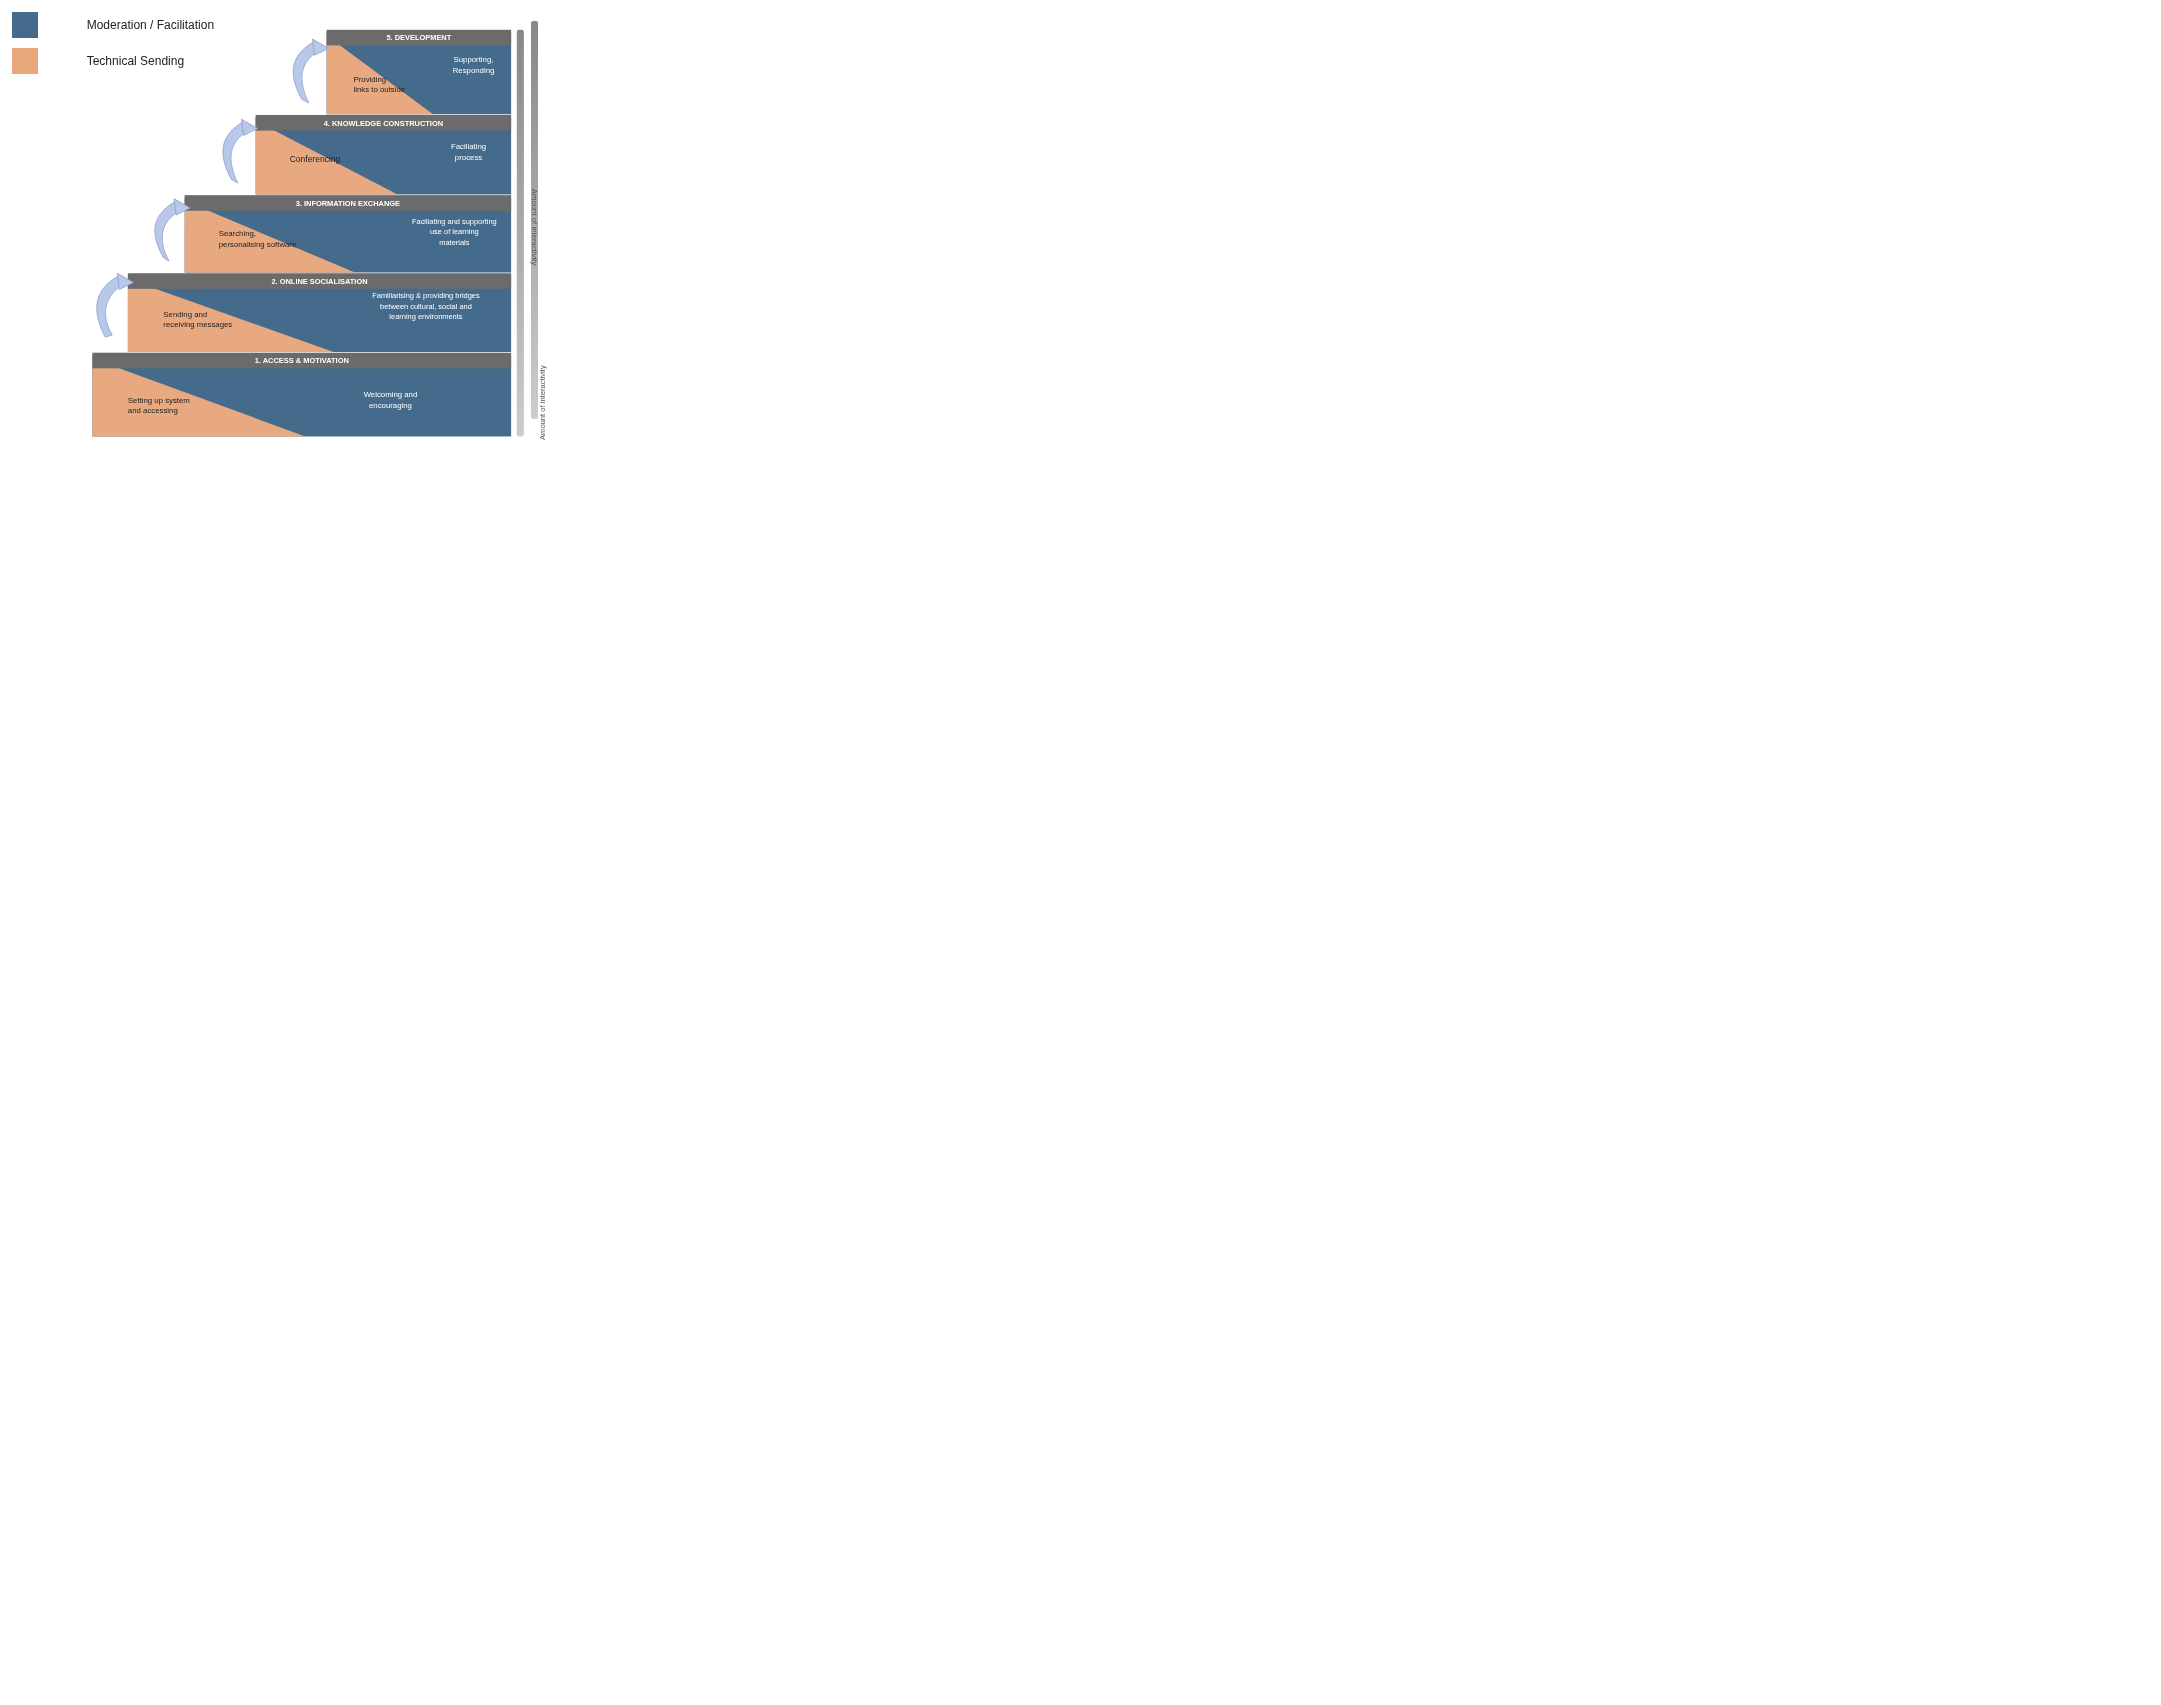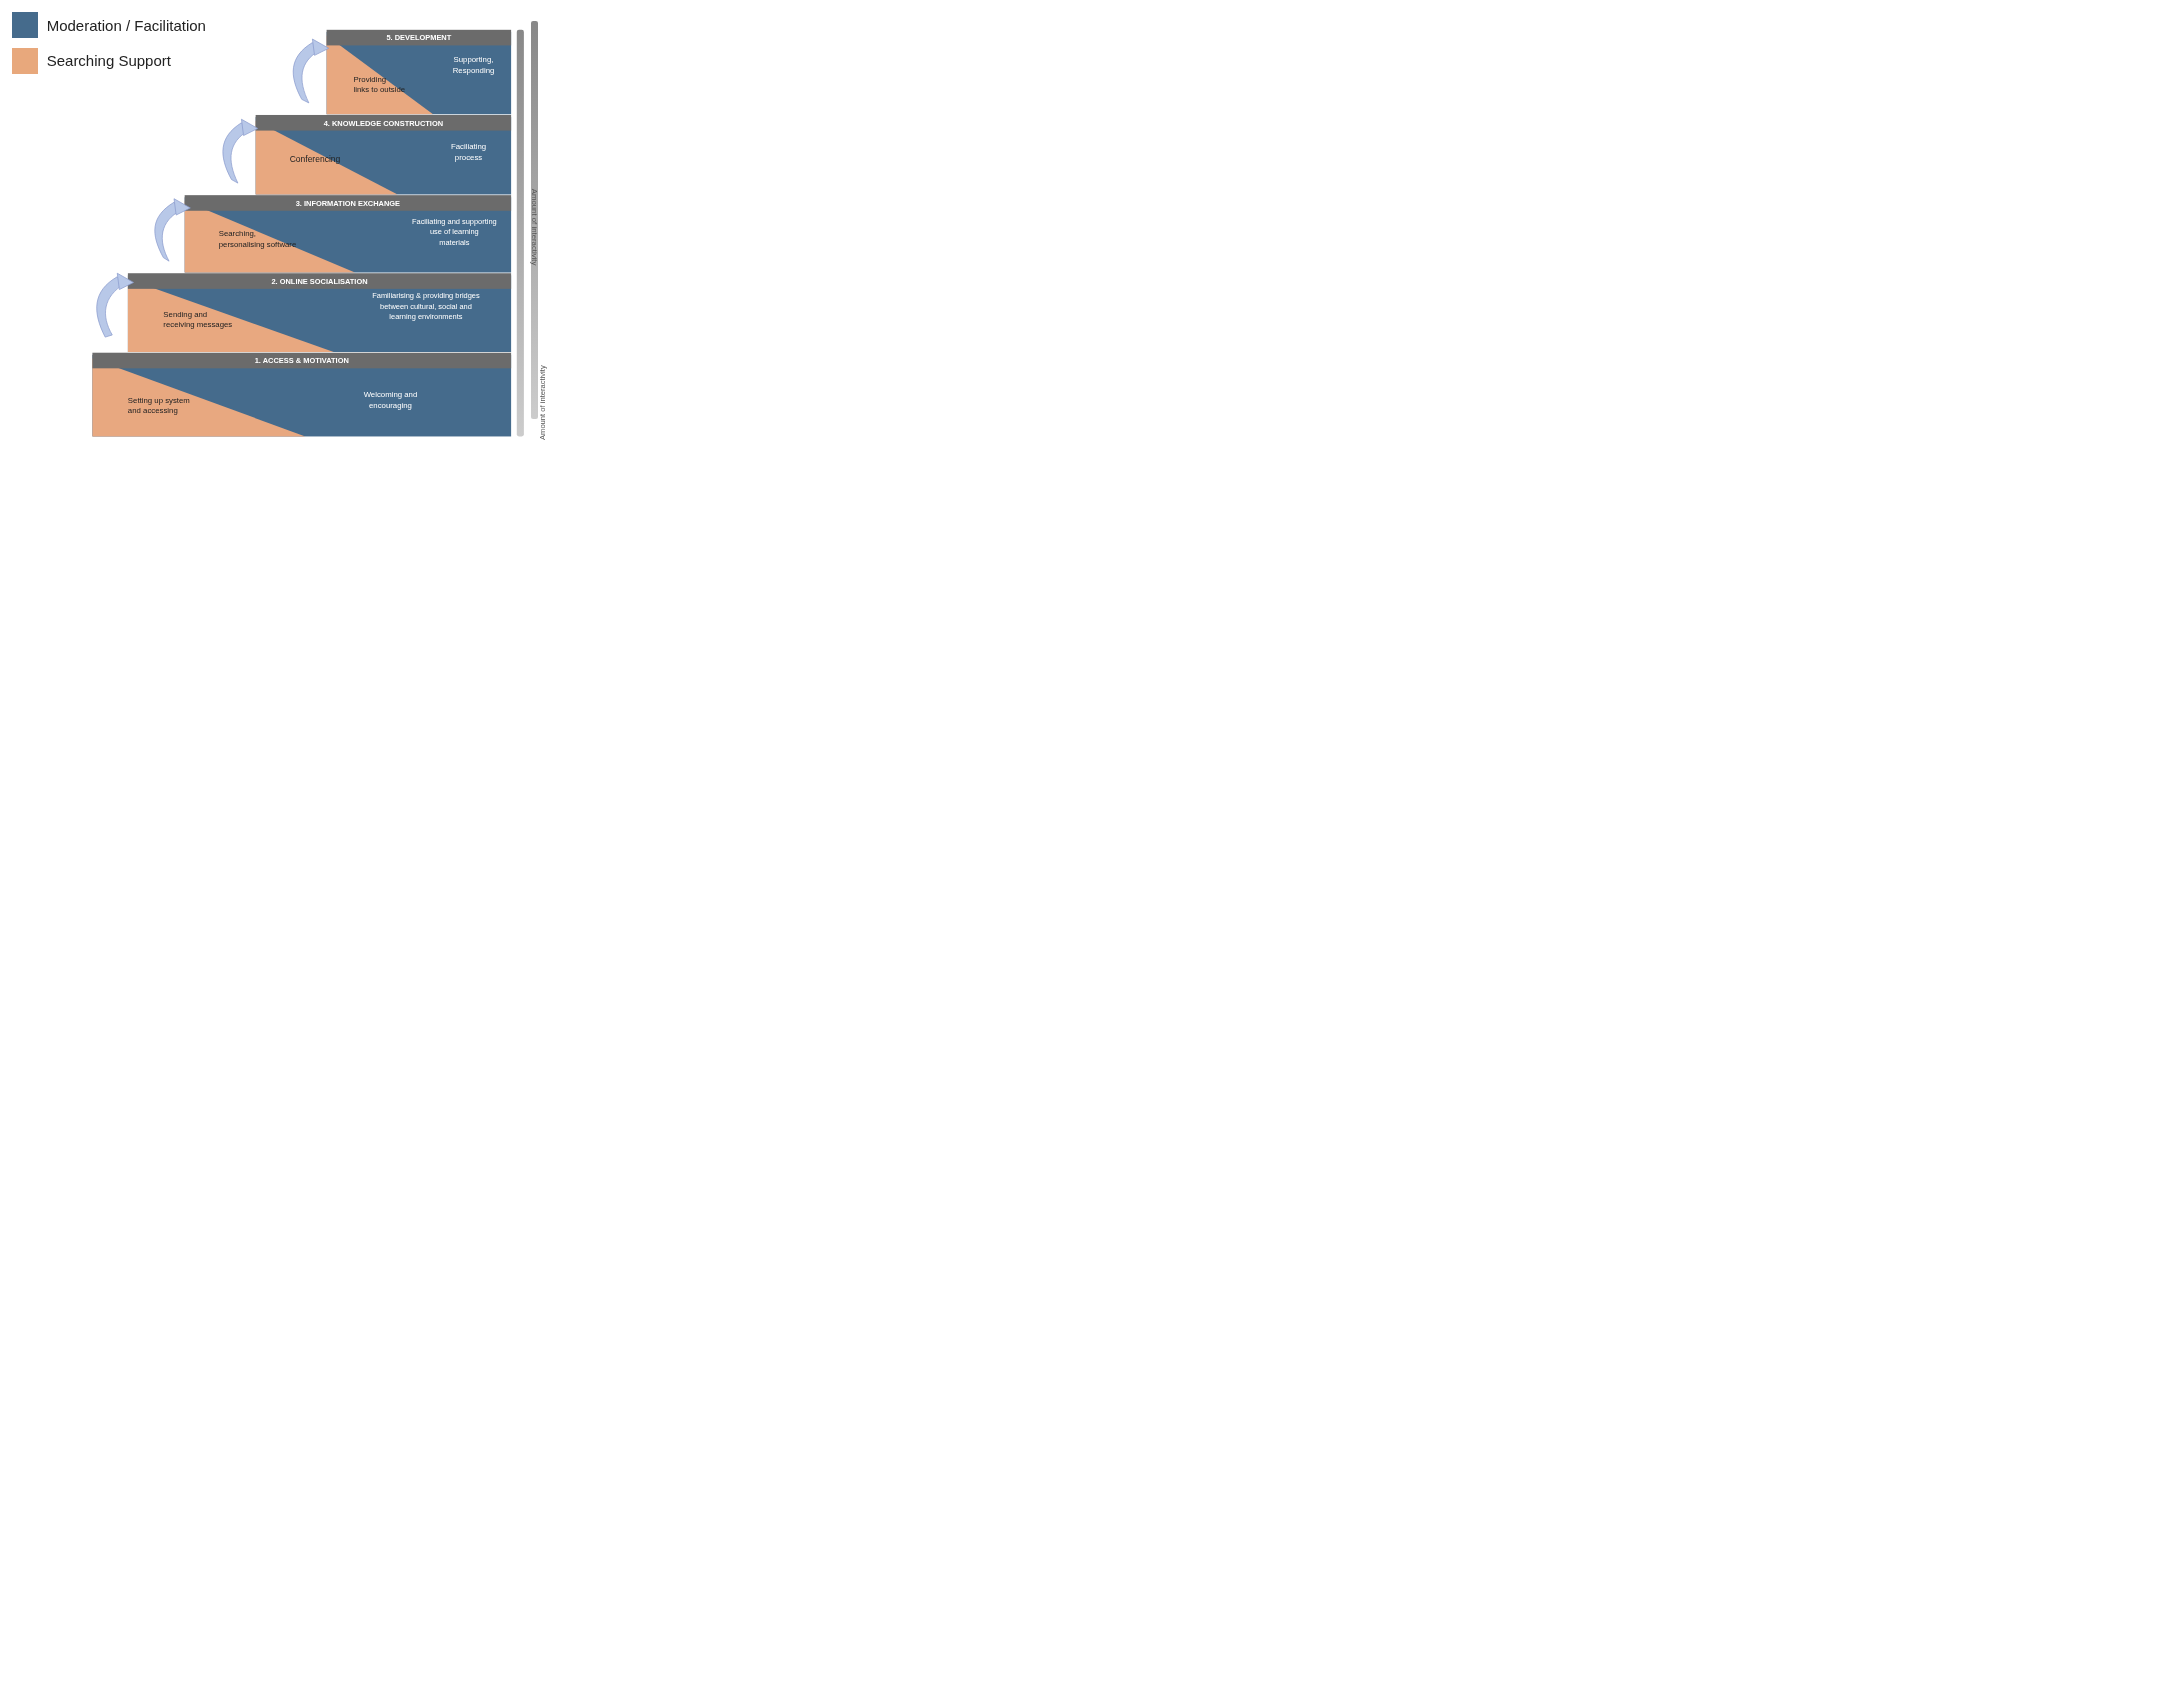--- a/index.html
+++ b/index.html
@@ -24,22 +24,23 @@
     }
     .legend-box {
       width: 26px;
       height: 26px;
       margin-right: 8.3px;
       flex-shrink: 0;
     }
     .legend-box.blue { background: #456b8c; }
     .legend-box.orange { background: #e8a87c; }
     .legend-label {
-      font-size: 15px;
+      font-size: 12px;
       color: #222;
+      margin-left: 40px;
     }
 
     
     .diagram {
       position: absolute;
       left: 89px;
       top: 0;
       right: 0;
       bottom: 0;
     }
@@ -65,21 +66,21 @@
 </head>
 <body>
 
 <div class="legend">
   <div class="legend-item">
     <div class="legend-box blue"></div>
     <span class="legend-label">Moderation / Facilitation</span>
   </div>
   <div class="legend-item">
     <div class="legend-box orange"></div>
-    <span class="legend-label">Searching Support</span>
+    <span class="legend-label">Technical Sending</span>
   </div>
 </div>
 
 <div class="right-bar"></div>
 <div style="position:absolute; right:2.8px; top:0; bottom:0; display:flex; align-items:center; writing-mode:vertical-rl; transform:rotate(180deg); font-size:7.6px; color:#555; white-space:nowrap;">Amount of interactivity</div>
 
 <div class="diagram">
 <svg class="main-svg" viewBox="0 0 640 620" xmlns="http://www.w3.org/2000/svg">
 
   <rect x="0" y="500" width="590" height="115" fill="#456b8c"></rect>

